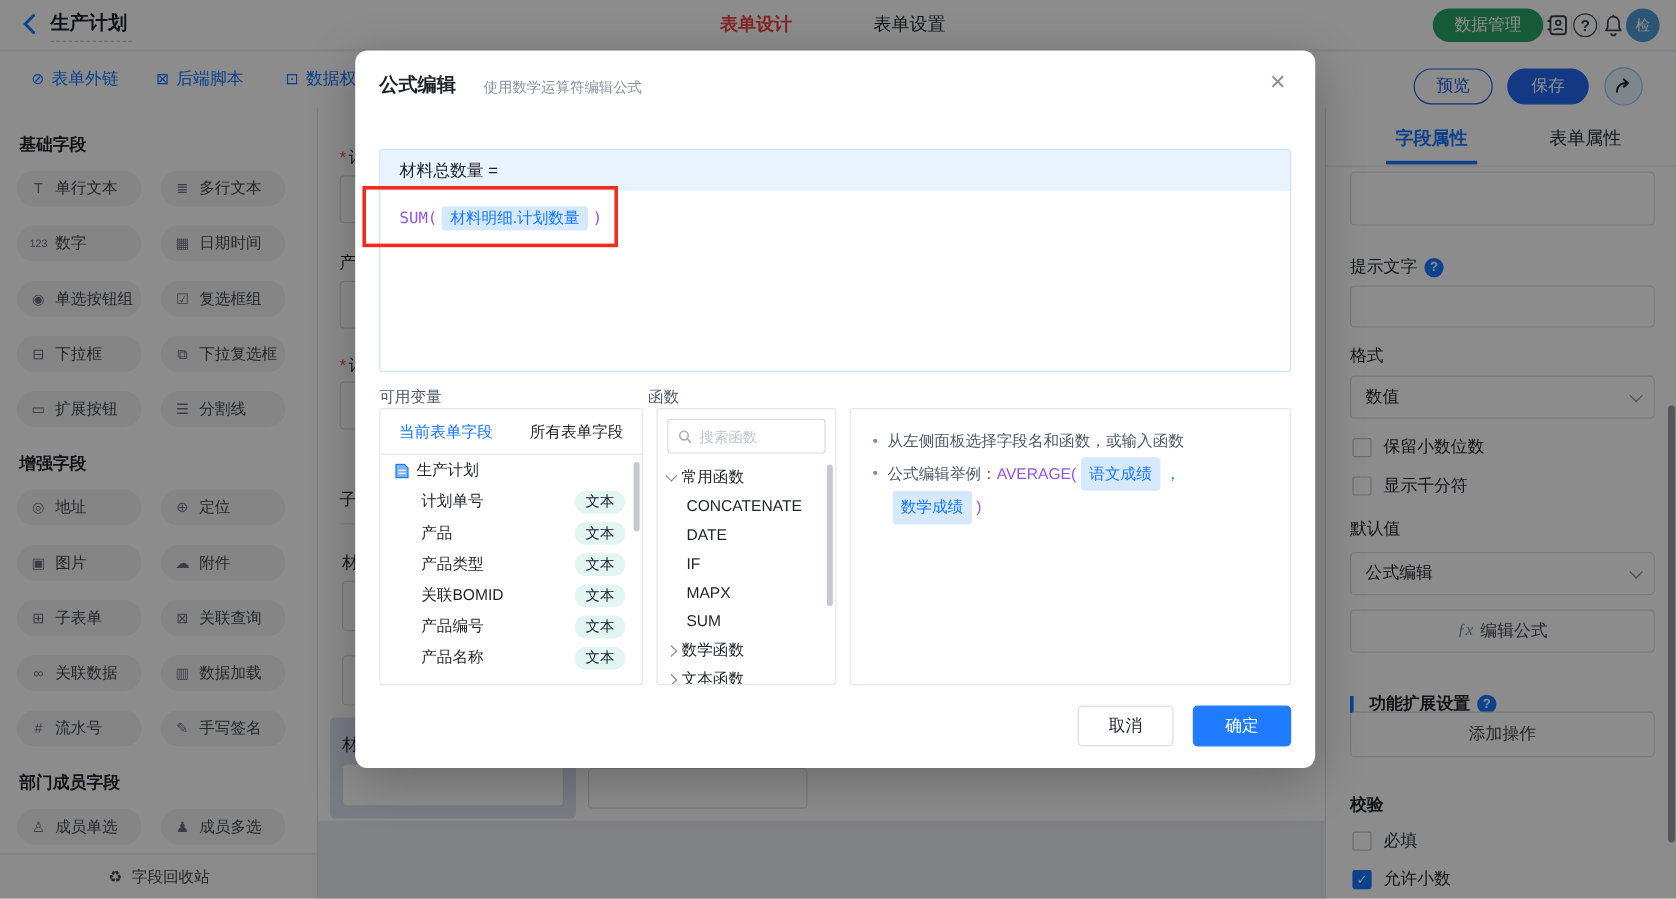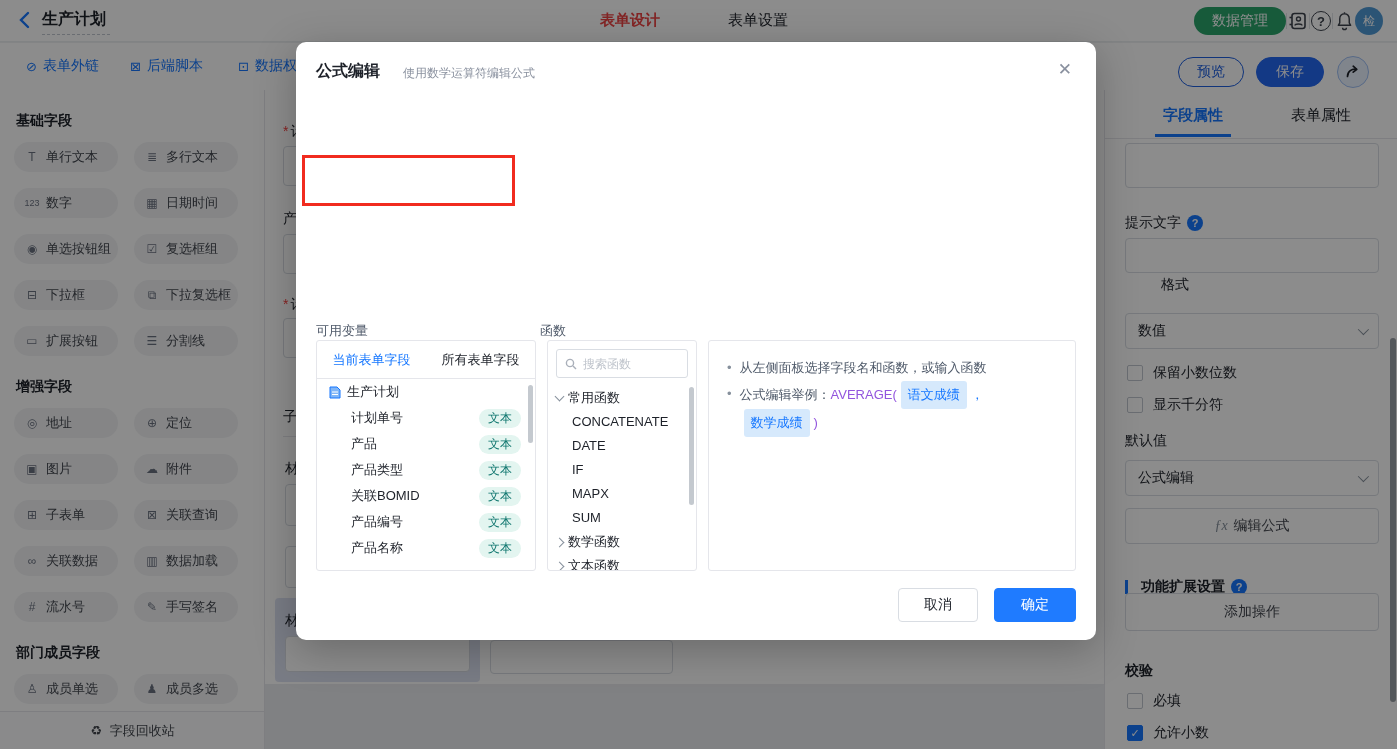--- a/index.html
+++ b/index.html
@@ -83,21 +83,21 @@
 
   .plabel { position:absolute; top:280px; font-size:13px; color:#4e5969; }
   .panel { position:absolute; top:298px; height:231px; border:1px solid #e5e6eb; border-radius:3px; background:#fff; overflow:hidden; }
   .vpanel { left:20px; width:220px; }
   .vtabs { height:38px; border-bottom:1px solid #e5e6eb; display:flex; align-items:center; }
   .vtab { flex:1; text-align:center; font-size:13px; cursor:pointer; }
   .vtab.a { color:#1677ff; }
   .treerow { height:26px; display:flex; align-items:center; font-size:13px; color:#1d2129; cursor:pointer; }
   .troot { padding-left:12px; gap:6px; }
   .tchild { padding-left:34px;gap:44px; }
-  .ttag { margin-left:auto; margin-right:14px; background:#e3f5f0; color:#0f766e; font-size:12px; padding:1px 9px; border-radius:10px; }
+  .ttag { margin-left:auto; margin-right:14px; background:#e3f5f0; color:#0f172a; font-size:12px; padding:1px 9px; border-radius:10px; }
   .docicon { width:12px; height:13px; flex:0 0 12px; }
   .pscroll { position:absolute; right:2px; width:5px; background:#c4c9cf; border-radius:3px; }
 
   .fnpanel { left:251px; width:150px; }
   .searchbox { margin:8px; height:29px; border:1px solid #d9dde3; border-radius:3px; display:flex; align-items:center; padding:0 8px; gap:6px; }
   .searchbox input { border:none; outline:none; width:90px; font-size:12px; color:#1d2129; }
   .searchbox input::placeholder { color:#bfc4cc; }
   .fnrow { height:24px; line-height:24px; font-size:13px; color:#1d2129; padding-left:24px; cursor:pointer; }
   .fngroup { padding-left:8px; display:flex; align-items:center; gap:5px; }
   .carexp { width:7px; height:7px; border-right:1.4px solid #86909c; border-bottom:1.4px solid #86909c; transform:rotate(45deg); margin-top:-3px; }
@@ -312,21 +312,21 @@
     <div class="rtabs">
       <div class="rtab a">字段属性</div>
       <div class="rtab b">表单属性</div>
     </div>
     <div class="rbox" style="top:53px; height:45px;"></div>
     <div class="rlabel" style="top:124px;">
       <span>提示文字</span>
       <span class="qfill">?</span>
     </div>
     <div class="rbox" style="top:148px; height:35px;"></div>
-    <div class="rlabel" style="top:186px;margin-left:36px;">
+    <div class="rlabel" style="top:198px;">
         <span>格式</span>
       </div>
     <div class="rselect" style="top:223px;">
       <span>数值</span>
       <span class="chev"></span>
     </div>
     <div class="ckrow" style="top:274px;">
       <span class="ckbox"></span>
       <span>保留小数位数</span>
     </div>
@@ -370,20 +370,24 @@
 
   <div class="pagescroll"></div>
 
   <div class="overlay"></div>
 
   <div class="modal">
     <div class="mtitle">公式编辑</div>
     <div class="msub">使用数学运算符编辑公式</div>
     <div class="mclose">✕</div>
 
+    <div class="fbox">
+      <div class="fbox-h">材料总数量 =</div>
+      <div class="fbox-b"><span>SUM(</span><span class="chip">材料明细.计划数量</span><span>)</span></div>
+    </div>
     <div class="redbox"></div>
 
     <div class="plabel" style="left:20px;">可用变量</div>
     <div class="plabel" style="left:244px;text-align:center;">函数</div>
 
     <div class="panel vpanel">
       <div class="vtabs">
         <div class="vtab a">当前表单字段</div>
         <div class="vtab">所有表单字段</div>
       </div>

